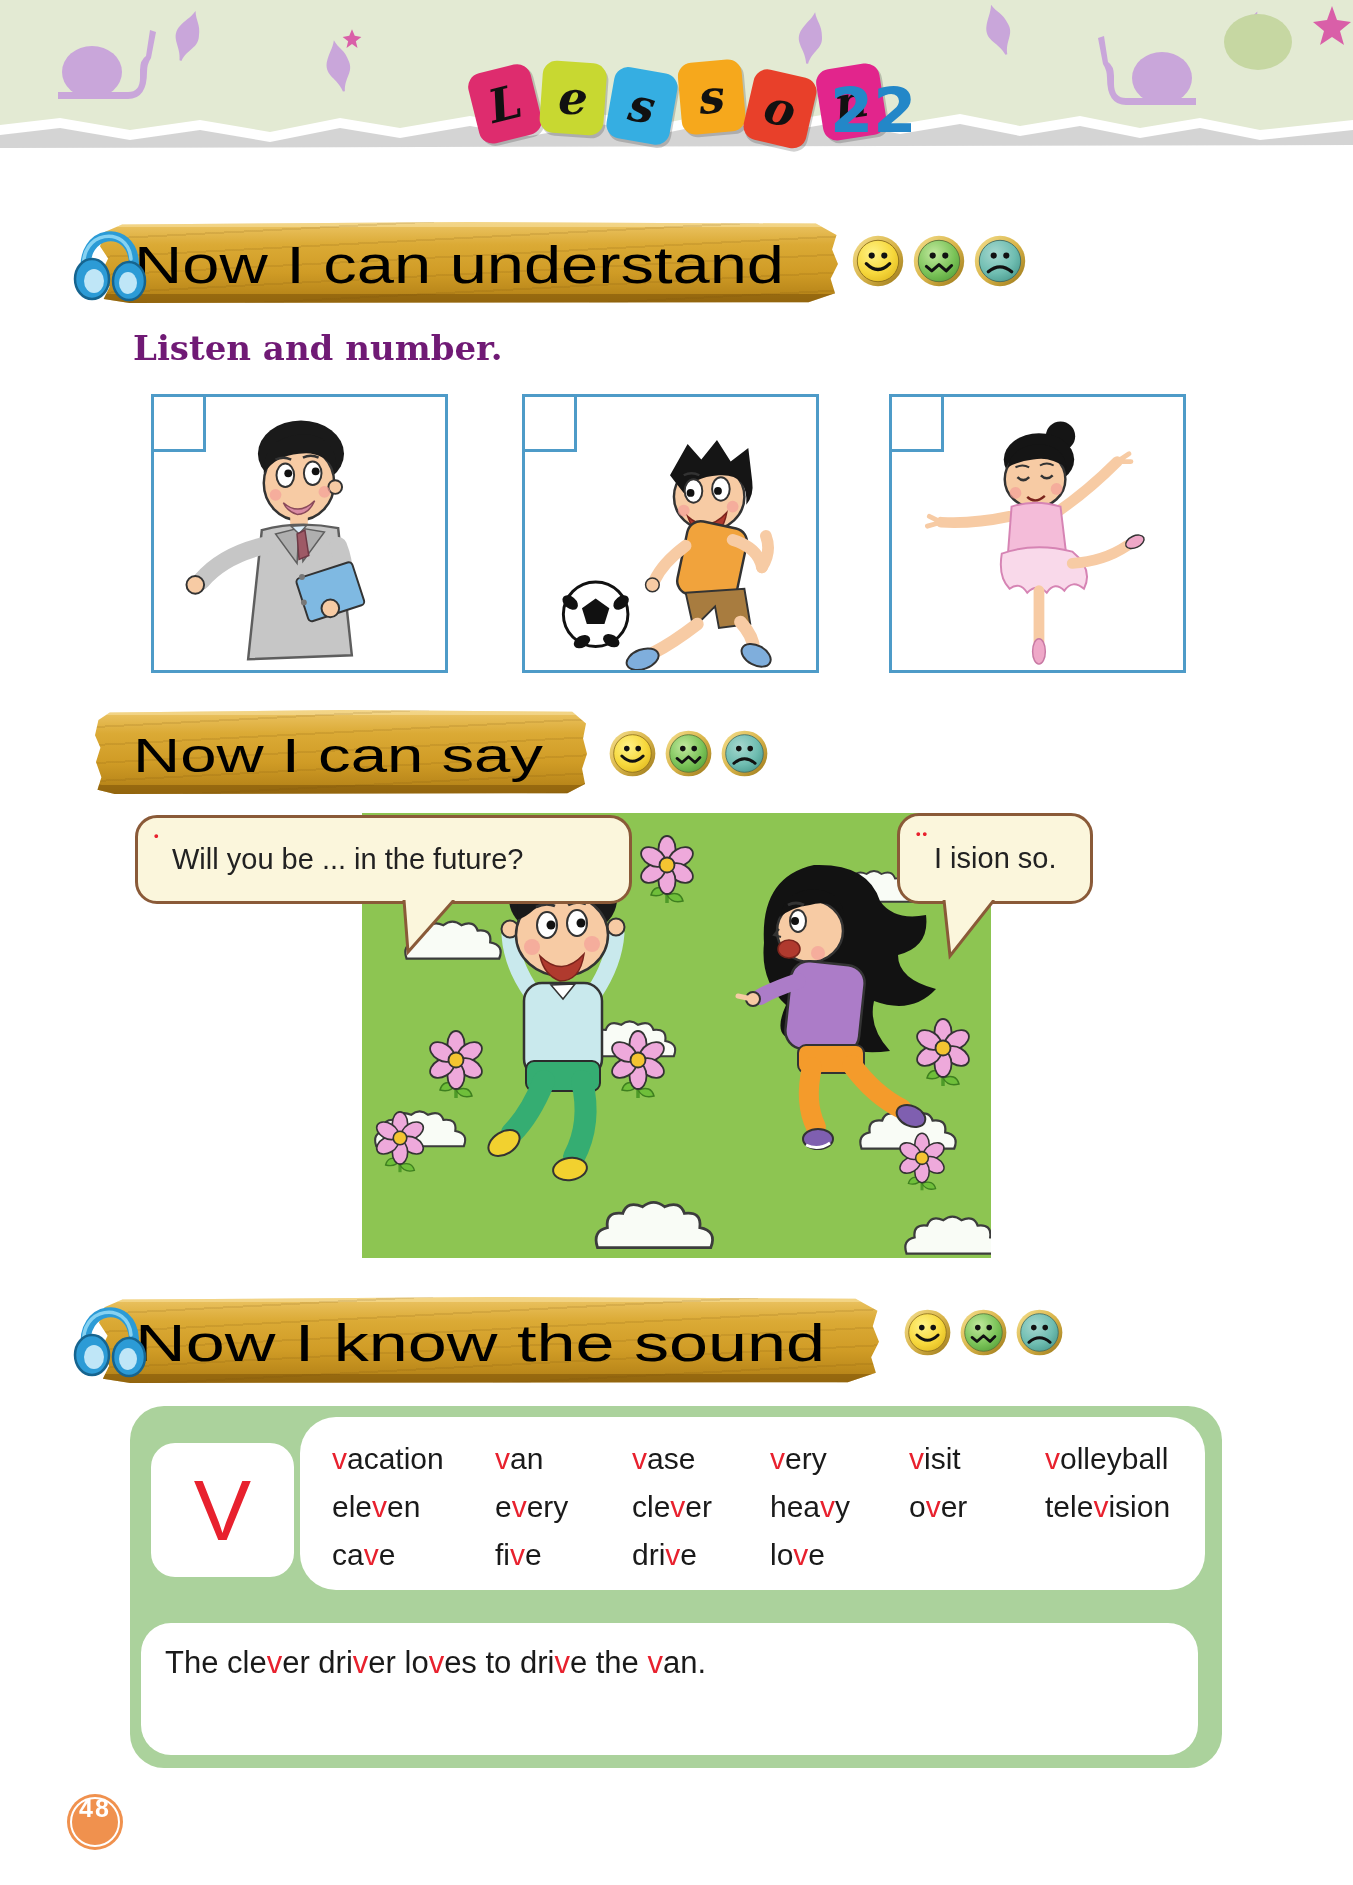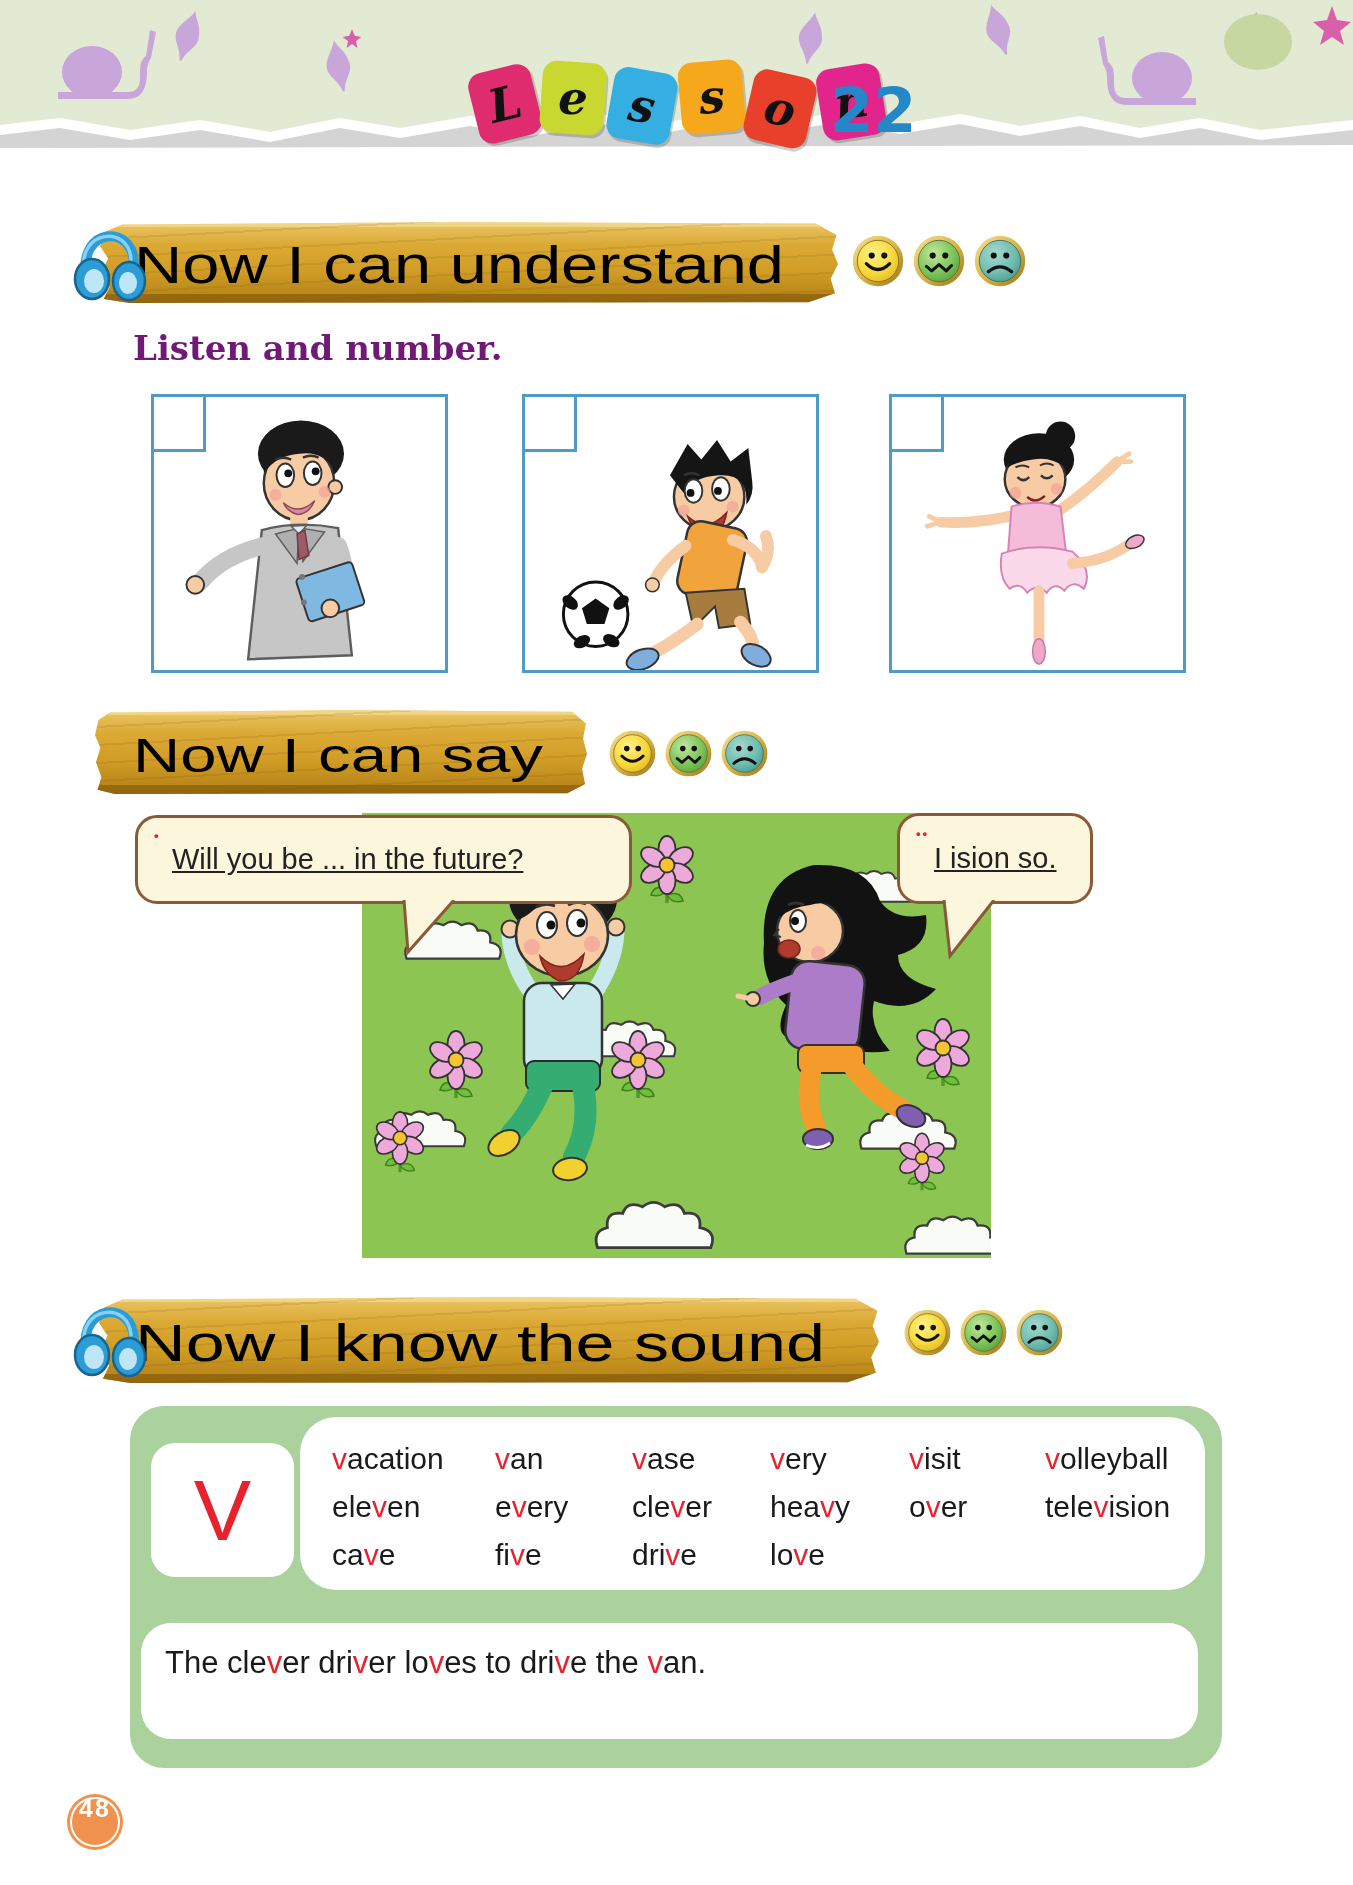--- a/index.html
+++ b/index.html
@@ -31,34 +31,34 @@
   #instruction{font-family:"DejaVu Serif",serif;font-weight:bold;font-size:34px;color:#701a75;}
   .picbox{width:297px;height:279px;background:#fff;border:3px solid #4E9BC8;box-sizing:border-box;}
   .numbox{position:absolute;left:-3px;top:-3px;width:55px;height:58px;border:3px solid #4E9BC8;
           background:#fff;box-sizing:border-box;}
   .picbox svg{position:absolute;left:0;top:0;width:100%;height:100%;}
 
   
   #scene{left:362px;top:813px;width:629px;height:445px;background:#8DC552;z-index:1;}
   .bubble{background:#FBF6DC;border:3px solid #8A5A38;border-radius:22px;z-index:5;box-sizing:border-box;}
   .bubble .btext{position:absolute;left:0;right:0;top:0;bottom:0;display:flex;align-items:center;
-          padding-left:34px;font-size:29px;color:#222;text-decoration:underline;}
+          padding-left:34px;font-size:29px;color:#222;}
   .marker{position:absolute;left:16px;top:10px;color:#E8212E;font-size:13px;font-weight:bold;letter-spacing:2px;}
   .tail{position:absolute;z-index:6;}
 
   
   #soundbox{left:130px;top:1406px;width:1092px;height:362px;background:#ABD29C;border-radius:34px;}
   #vpanel{left:151px;top:1443px;width:143px;height:134px;background:#fff;border-radius:24px;
           display:flex;align-items:center;justify-content:center;}
   #vletter{color:#E8212E;font-size:86px;font-weight:400;line-height:1;}
   #wordpanel{left:300px;top:1417px;width:905px;height:173px;background:#fff;border-radius:36px;}
   #wordgrid{position:absolute;left:32px;top:18px;display:grid;
             grid-template-columns:163px 137px 138px 139px 136px auto;grid-auto-rows:48px;}
   #wordgrid .word{font-size:30px;color:#1a1a1a;display:flex;align-items:center;}
-  #sentpanel{left:141px;top:1623px;width:1057px;height:116px;background:#fff;border-radius:30px;}
+  #sentpanel{left:141px;top:1623px;width:1057px;height:132px;background:#fff;border-radius:30px;}
   .sentence{position:absolute;left:24px;font-size:31px;color:#1a1a1a;}
   .hl{color:#E8212E;}
 
   
   #pagenum{left:67px;top:1794px;width:56px;height:56px;background:#F0914E;border-radius:50%;
            display:flex;align-items:flex-start;justify-content:center;color:#fff;font-weight:bold;
            font-size:25px;letter-spacing:2px;}
   #pagenum::before{content:"";position:absolute;inset:3px;border:2px solid #fff;border-radius:50%;}
 </style>
 </head>

